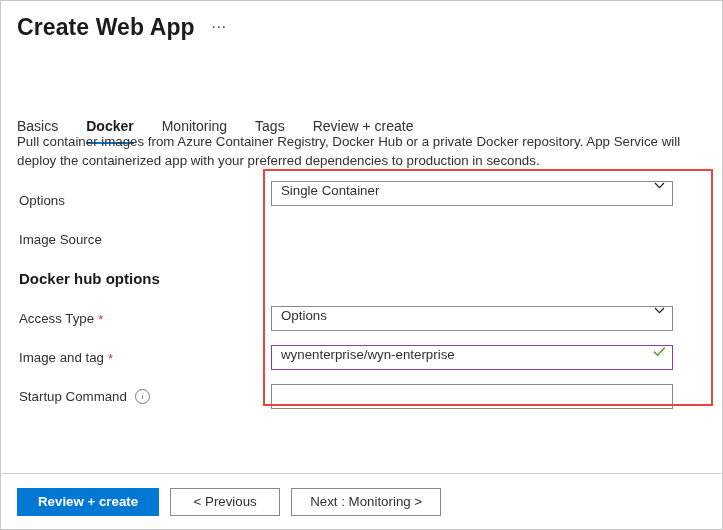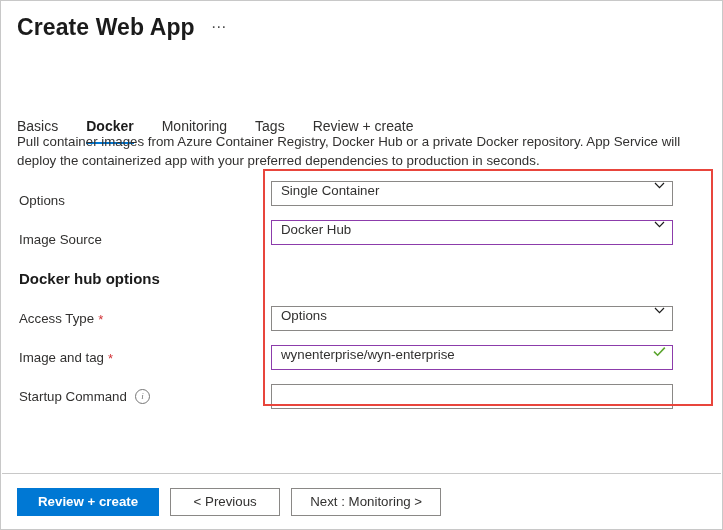--- a/index.html
+++ b/index.html
@@ -283,28 +283,20 @@
               <path d="M1 1 L5.5 5.6 L10 1" stroke="#1b1b1b" stroke-width="1.2" fill="none"></path>
             </svg>
         </span>
       </div>
     </div>
 
     <div class="field-row" style="top:0px;">
       <div class="field-label">
         <span>Image Source</span>
       </div>
-      <div class="control focused" style="top:0px;">
-        <span class="value">Docker Hub</span>
-        <span class="chev">
-          <svg width="11" height="7" viewBox="0 0 11 7">
-              <path d="M1 1 L5.5 5.6 L10 1" stroke="#1b1b1b" stroke-width="1.2" fill="none"></path>
-            </svg>
-        </span>
-      </div>
     </div>
 
     <div class="field-row" style="height:40px;">
       <div class="section-heading">Docker hub options</div>
     </div>
 
     <div class="field-row">
       <div class="field-label">
         <span>Access Type</span>
         <span class="req-star">*</span>

